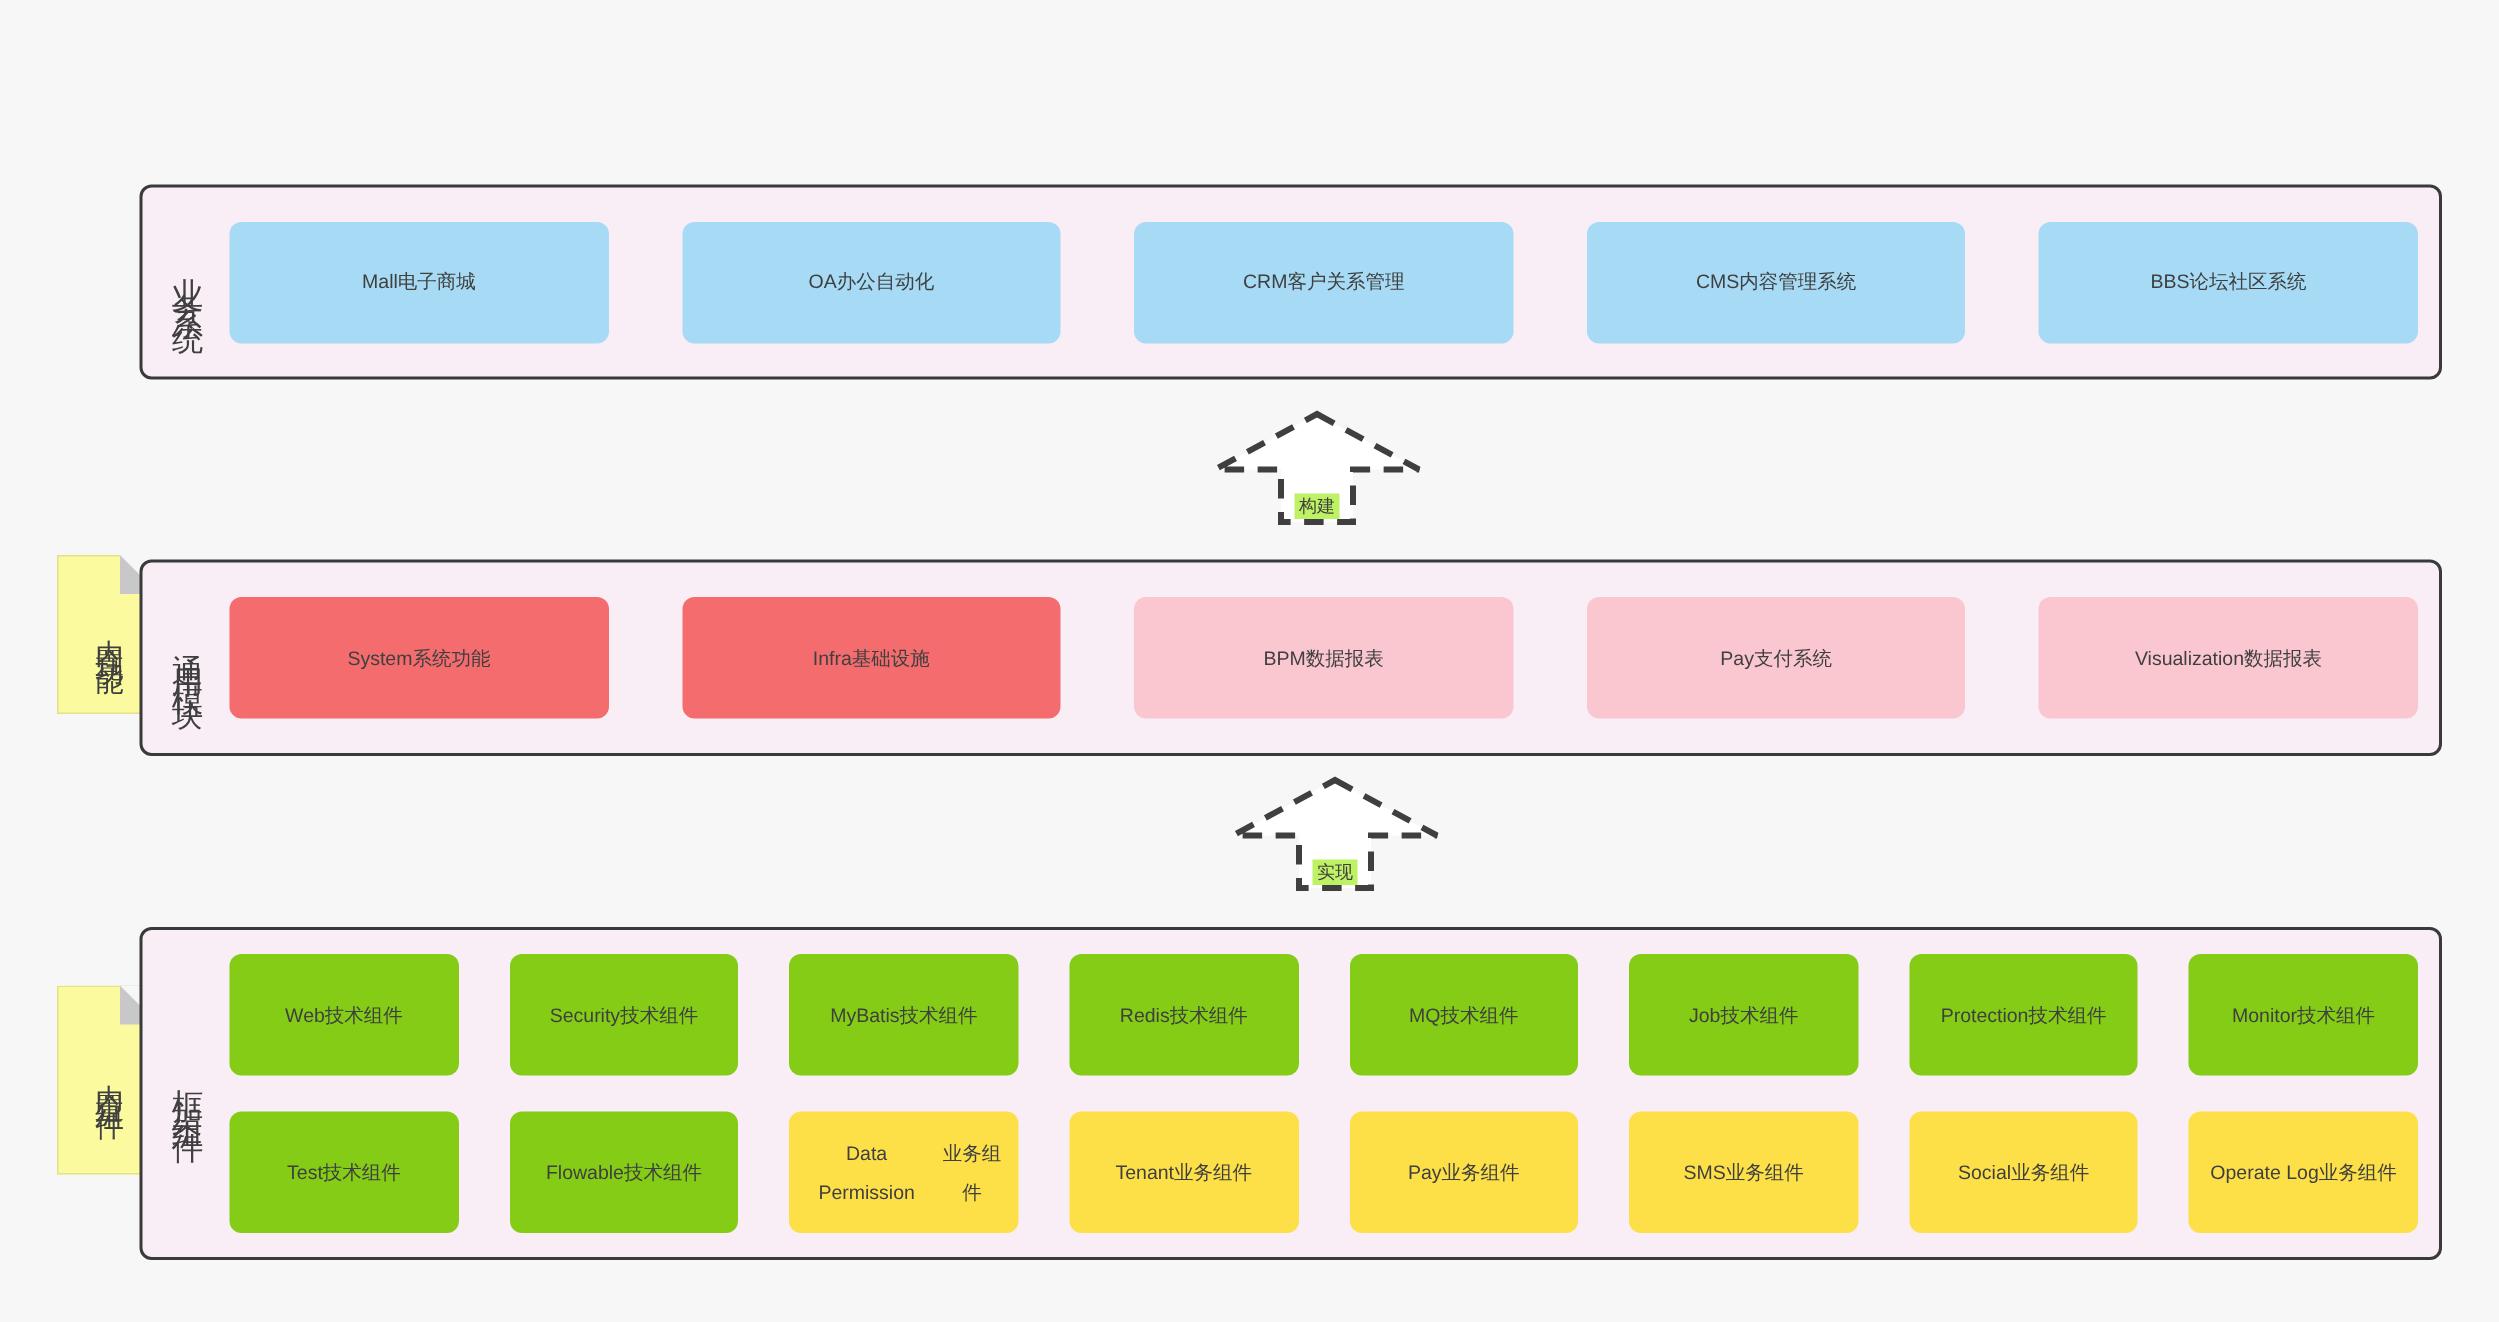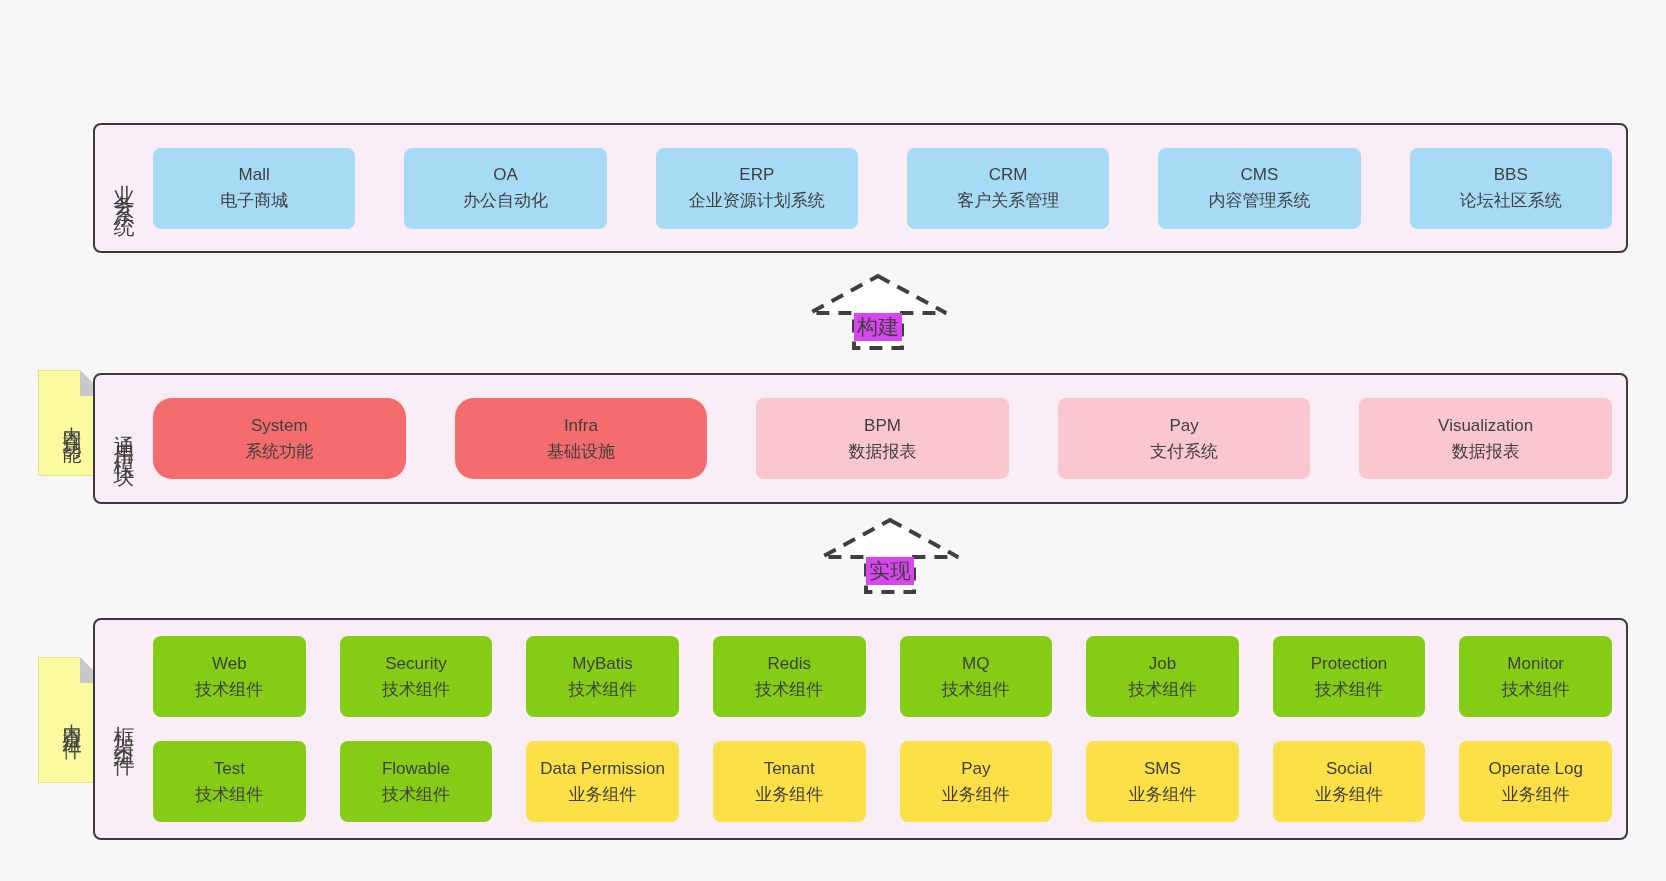--- a/index.html
+++ b/index.html
@@ -45,47 +45,47 @@
     min-width:0;
   }
   .row{display:flex;}
   .row.cols-6{gap:49px;}
   .row.cols-8{gap:34px;}
 
   .box{
     flex:1;
     height:81px;
     border-radius:8px;
-    display:flex;flex-direction:column;align-items:center;justify-content:center;
+    display:flex;flex-direction:row;align-items:center;justify-content:center;
     text-align:center;
-    font-size:17px;
+    font-size:13px;
     line-height:26px;
     padding:0 6px;
     box-sizing:border-box;
     min-width:0;
   }
   .box.blue{background:#a7dbf5;}
-  .box.red{background:#f56c6e;border-radius:19px;}
+  .box.red{background:#f56c6e;}
   .box.pink{background:#fac7d1;}
   .box.green-dark{background:#84cc16;}
   .box.green-light{background:#fde047;}
 
   
   .up-arrow{
     position:absolute;
     width:140px;height:78px;
     z-index:2;
   }
   .up-arrow svg{display:block;}
   .up-arrow .arrow-label{
     position:absolute;
-    left:50%;top:40px;
+    left:50%;top:56px;
     transform:translateX(-50%);
-    background:#d946ef;
-    font-size:21px;
+    background:#bef264;
+    font-size:12px;
     padding:0 3px;
     white-space:nowrap;
   }
   .arrow-1{left:808px;top:273px;}
   .arrow-2{left:820px;top:517px;}
 
   
   .sticky{
     position:absolute;
     background:#fbfa9e;
@@ -127,24 +127,20 @@
       <div class="row cols-6">
         <div class="box blue">
           <span>Mall</span>
           <span>电子商城</span>
         </div>
         <div class="box blue">
           <span>OA</span>
           <span>办公自动化</span>
         </div>
         <div class="box blue">
-          <span>ERP</span>
-          <span>企业资源计划系统</span>
-        </div>
-        <div class="box blue">
           <span>CRM</span>
           <span>客户关系管理</span>
         </div>
         <div class="box blue">
           <span>CMS</span>
           <span>内容管理系统</span>
         </div>
         <div class="box blue">
           <span>BBS</span>
           <span>论坛社区系统</span>

